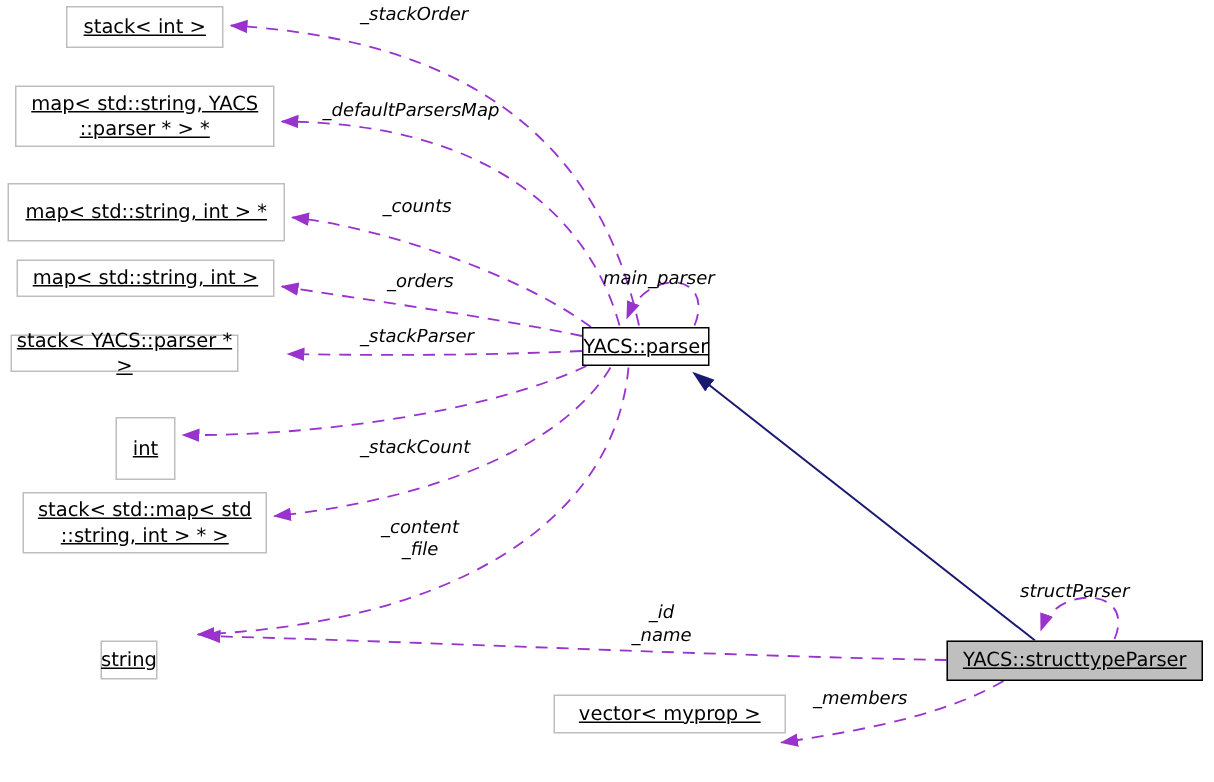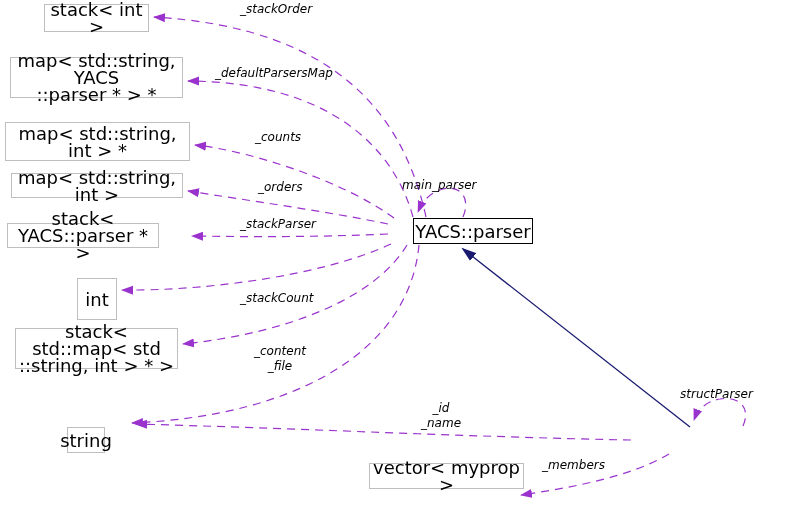--- a/index.html
+++ b/index.html
@@ -8,22 +8,23 @@
     font-family:"DejaVu Sans","Liberation Sans",sans-serif;color:#000;
   }
   svg.edges{position:absolute;left:0;top:0;width:809px;height:521px;}
   .usage{stroke:var(--usage-edge,#9a32cd);fill:none;stroke-width:1.2;stroke-dasharray:8 6;}
   .inherit{stroke:var(--inheritance-edge,#191970);fill:none;stroke-width:1.3;}
   .node{
     position:absolute;box-sizing:border-box;
     background:var(--node-fill,#fff);
     border:1px solid var(--node-border-plain,#bebebe);
     display:flex;align-items:center;justify-content:center;
-    text-align:center;font-size:18px;line-height:17px;
+    text-align:center;font-size:13px;line-height:17px;
     white-space:pre-line;
+    text-decoration:underline;
   }
   .node.class-node{border:1px solid var(--node-border-class,#000);}
   .node.current{background:var(--current-node-fill,#bfbfbf);border:1.4px solid var(--node-border-class,#000);}
   .edge-label{
     position:absolute;font-size:12px;line-height:15px;white-space:pre-line;font-style:italic;
   }
   .edge-label.center{text-align:center;}
 </style>
 </head>
 <body>
@@ -68,22 +69,23 @@
 
   <div class="node" style="left:77px;top:278px;width:40px;height:42px;">int</div>
 
   <div class="node" style="left:15px;top:328px;width:163px;height:41px;">stack&lt; std::map&lt; std
 ::string, int &gt; * &gt;</div>
 
   <div class="node" style="left:67px;top:427px;width:38px;height:26px;">string</div>
 
   <div class="node" style="left:369px;top:463px;width:155px;height:26px;">vector&lt; myprop &gt;</div>
 
-  <div class="node class-node" style="left:388px;top:218px;width:120px;height:26px;margin-left:25px;">YACS::parser</div>
+  <div class="node class-node" style="left:388px;top:218px;width:85px;height:26px;">YACS::parser</div>
 
+  <div class="node current" style="left:631px;top:427px;width:171px;height:27px;">YACS::structtypeParser</div>
 
   <div class="edge-label" style="left:240px;top:2px;">_stackOrder</div>
 
   <div class="edge-label" style="left:215px;top:66px;">_defaultParsersMap</div>
 
   <div class="edge-label" style="left:255px;top:130px;">_counts</div>
 
   <div class="edge-label" style="left:258px;top:180px;">_orders</div>
 
   <div class="edge-label" style="left:240px;top:217px;">_stackParser</div>

